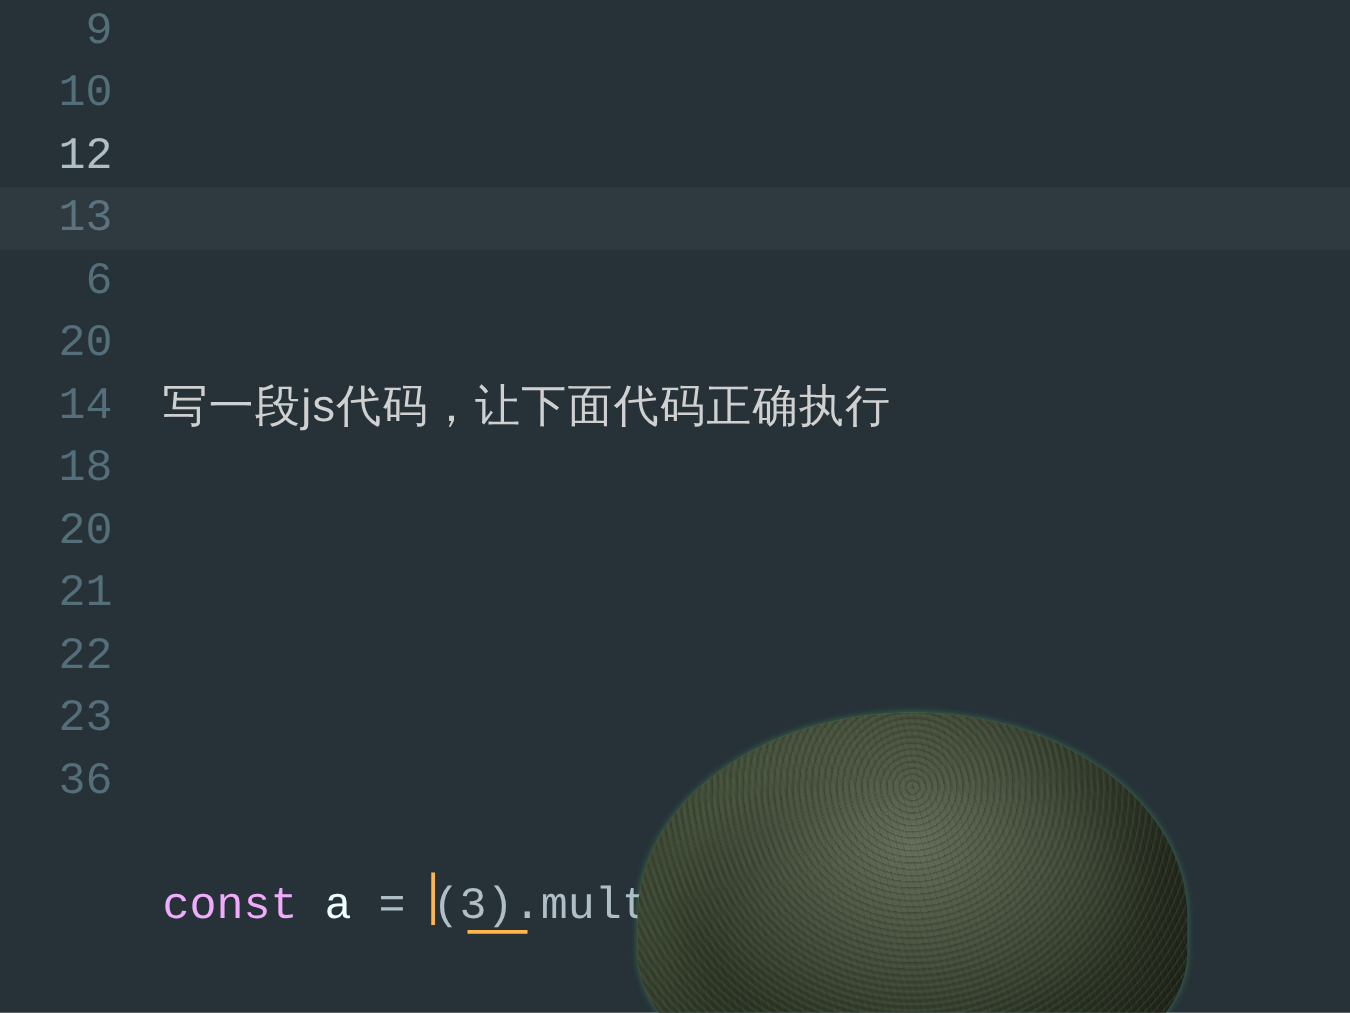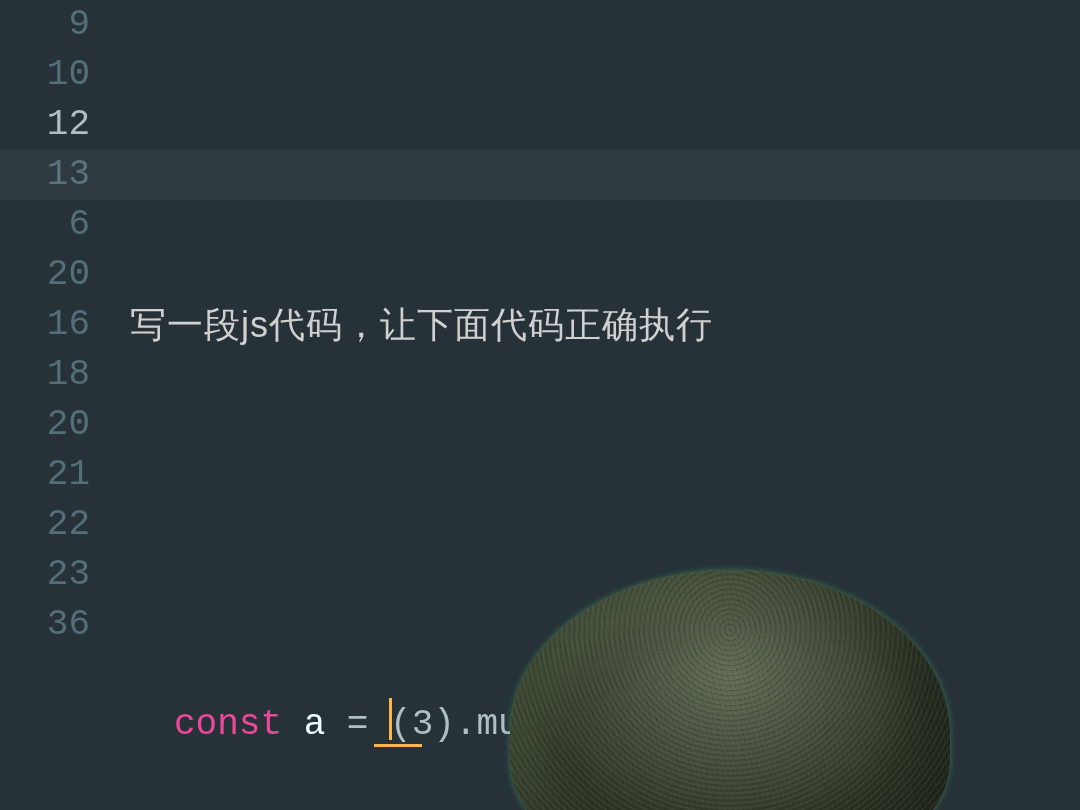--- a/index.html
+++ b/index.html
@@ -50,21 +50,21 @@
     .line-highlight {
       position: absolute;
       left: 0;
       top: 150px;
       width: 1080px;
       height: 50px;
       background: rgba(255,255,255,0.04);
       pointer-events: none;
     }
     .gutter-line.active { color: #B0BEC5; padding-left: 15px; }
-    .keyword { color: #ec4899; margin-left: 44px; }
+    .keyword { color: #f0abfc; }
     .identifier { color: #EEFFFF; }
     .operator { color: #B0BEC5; }
     .number { color: #B0BEC5; }
     .punct { color: #B0BEC5; }
     .method { color: #B0BEC5; }
     .cjk { color: #D0D0D0; font-family: 'PingFang SC','Microsoft YaHei',sans-serif; letter-spacing: 1px; }
     .cursor {
       display: inline-block;
       width: 3px;
       height: 42px;
@@ -129,21 +129,21 @@
 <div class="line-highlight"></div>
 
 <div class="editor">
   <div class="gutter">
     <div class="gutter-line">9</div>
     <div class="gutter-line">10</div>
     <div class="gutter-line active">12</div>
     <div class="gutter-line">13</div>
     <div class="gutter-line">6</div>
     <div class="gutter-line">20</div>
-    <div class="gutter-line">16</div>
+    <div class="gutter-line">14</div>
     <div class="gutter-line">18</div>
     <div class="gutter-line">20</div>
     <div class="gutter-line">21</div>
     <div class="gutter-line">22</div>
     <div class="gutter-line">23</div>
     <div class="gutter-line">36</div>
   </div>
 
   <div class="code-area">
     <div class="code-line"></div>

